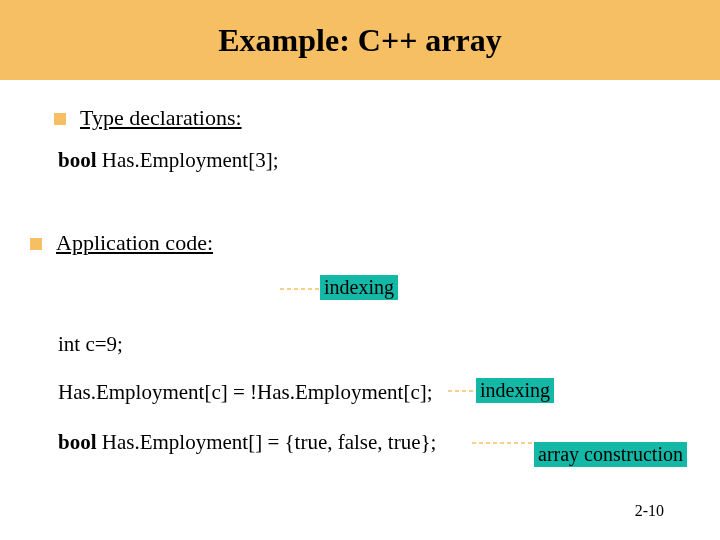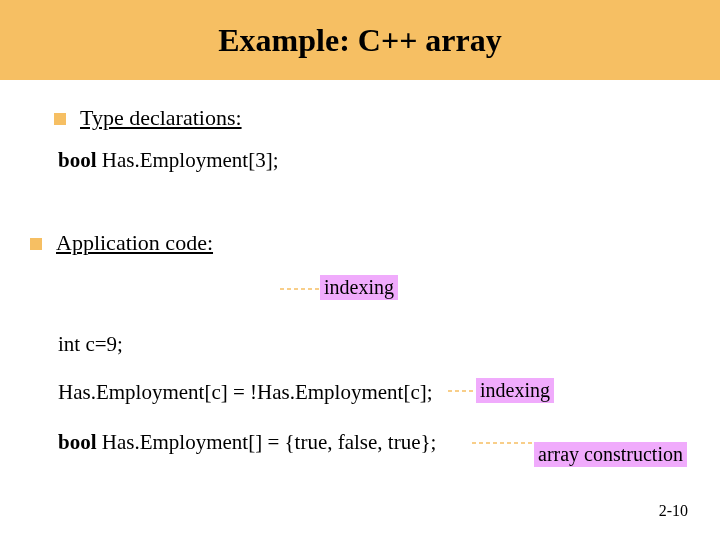--- a/index.html
+++ b/index.html
@@ -53,28 +53,28 @@
   .codeish {
     position: absolute;
     left: 58px;
     font-size: 21px;
     font-family: "Times New Roman", Times, serif;
     white-space: pre;
   }
   .bold { font-weight: bold; }
   .badge {
     position: absolute;
-    background: #f0abfc;
+    background: #14b8a6;
     font-size: 20px;
     padding: 1px 4px;
     white-space: nowrap;
   }
   .slide-num {
     position: absolute;
-    right: 32px;
+    right: 56px;
     bottom: 20px;
     font-size: 16px;
     color: #000;
     margin-top: 24px;
   }
   svg.connector {
     position: absolute;
     pointer-events: none;
   }
 </style>

